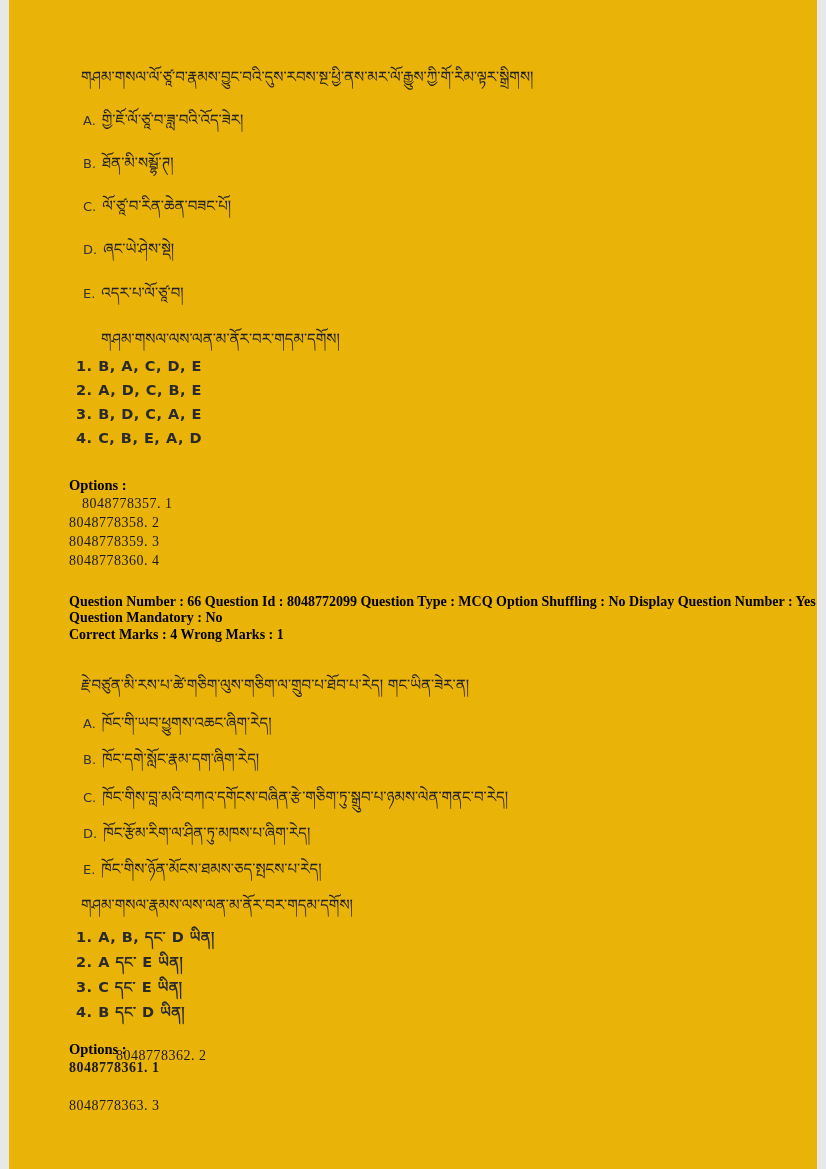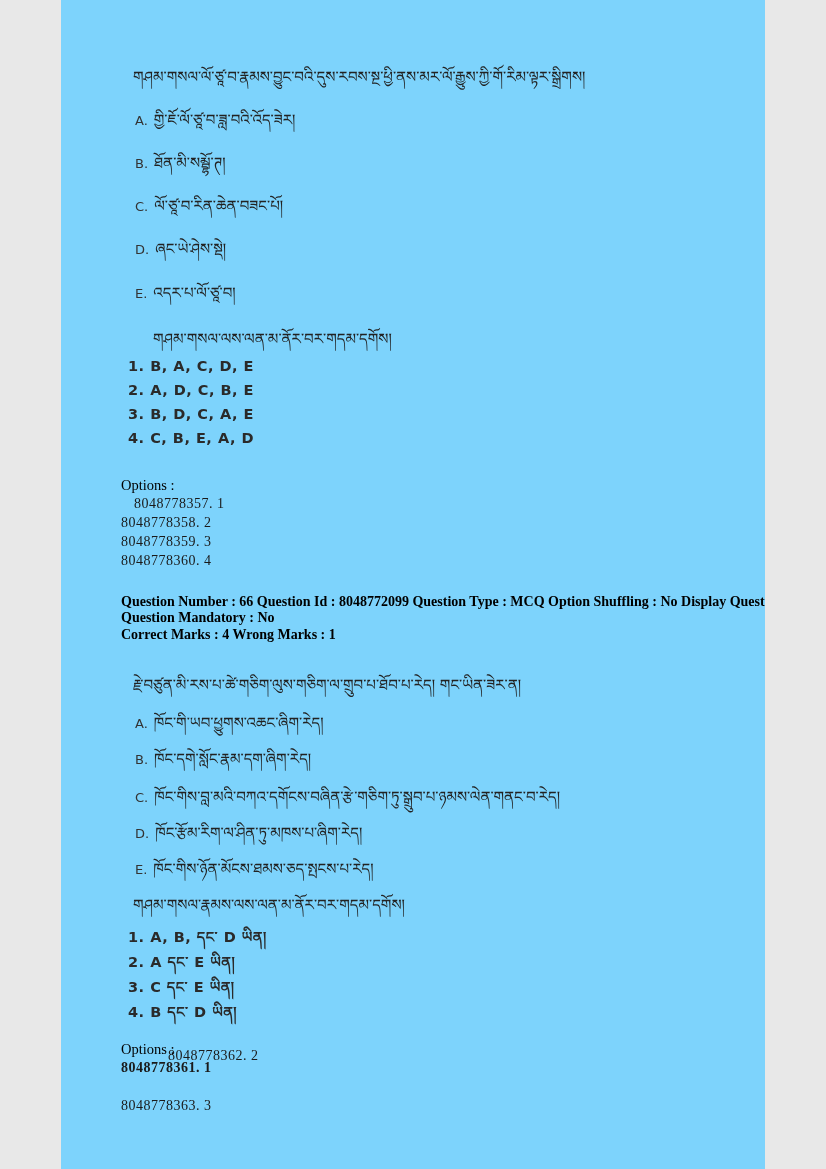--- a/index.html
+++ b/index.html
@@ -1,20 +1,20 @@
 <!DOCTYPE html>
 <html><head>
 <meta charset="utf-8">
 <style>
   html,body{margin:0;padding:0;background:#e8e8e8;}
   .page{
     position:relative;
-    width:704px;height:1169px;
+    width:808px;height:1169px;
     margin:0 auto;
-    background:#7dd3fc;
+    background:#eab308;
     color:#1a1a1a;
     overflow:hidden;
   }
   .line{position:absolute;white-space:nowrap;}
   .tib{
     font-family:"DejaVu Sans",sans-serif;
     font-size:15px;
     color:#222;
   }
   .clabel{
@@ -25,21 +25,21 @@
   }
   .answer{
     font-family:"DejaVu Sans",sans-serif;
     font-size:14.5px;
     color:#2a2a2a;
     letter-spacing:0.5px;
     font-weight:bold;
   }
   .options-label{
     font-family:"Liberation Serif",serif;
-    font-weight:normal;
+    font-weight:bold;
     font-size:14.5px;
     color:#000;
   }
   .option-id{
     font-family:"Liberation Serif",serif;
     font-size:14px;
     color:#1a1a1a;
     letter-spacing:0.5px;
   }
   .meta{

